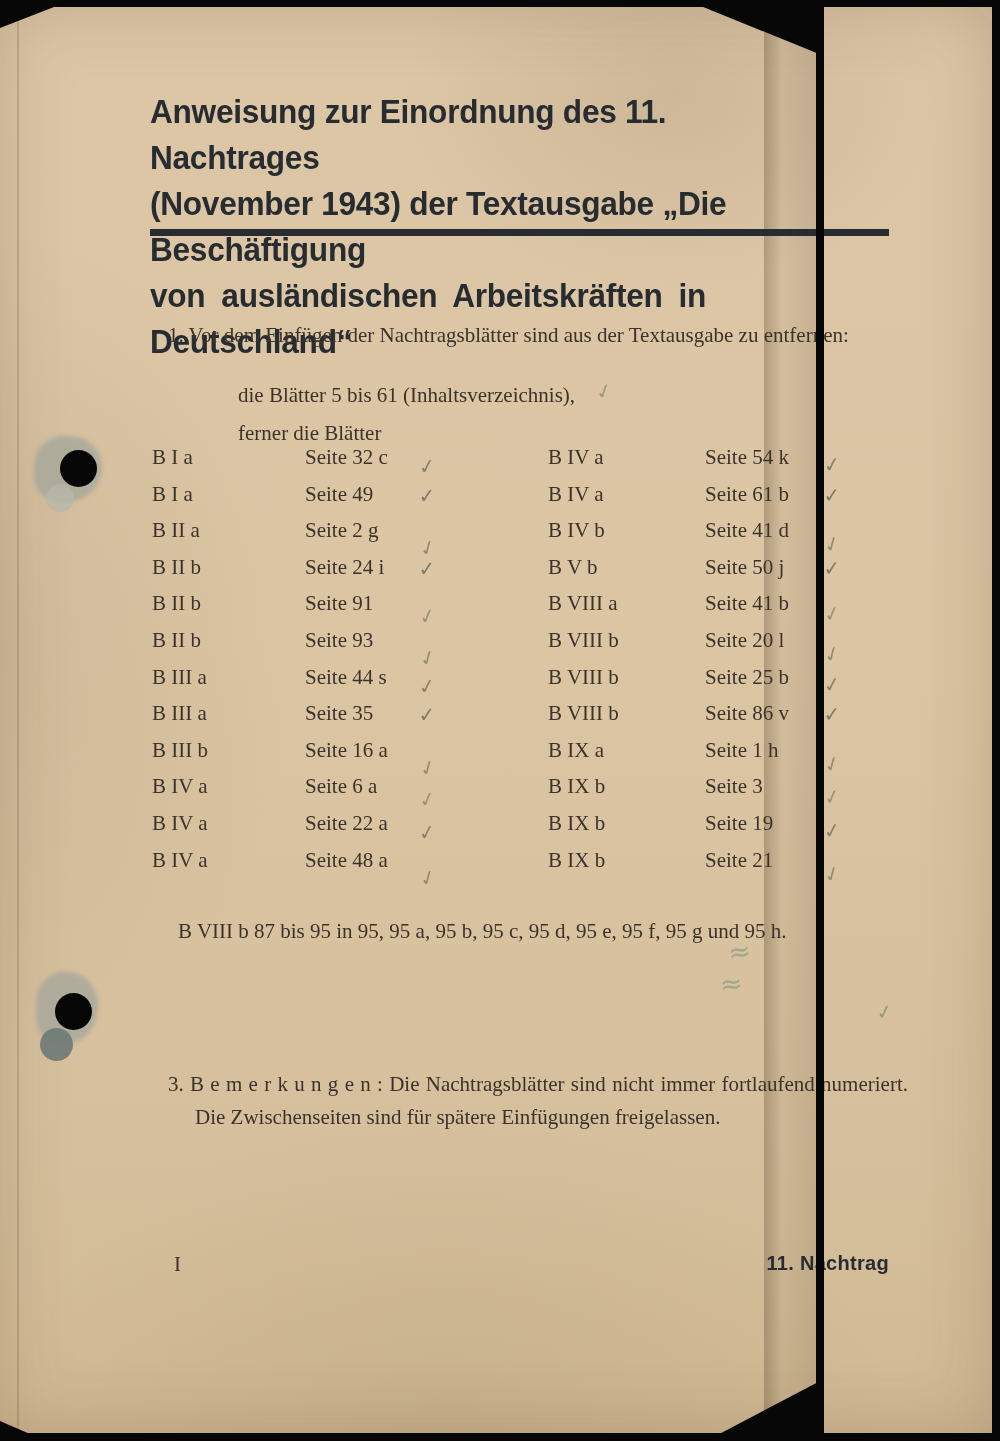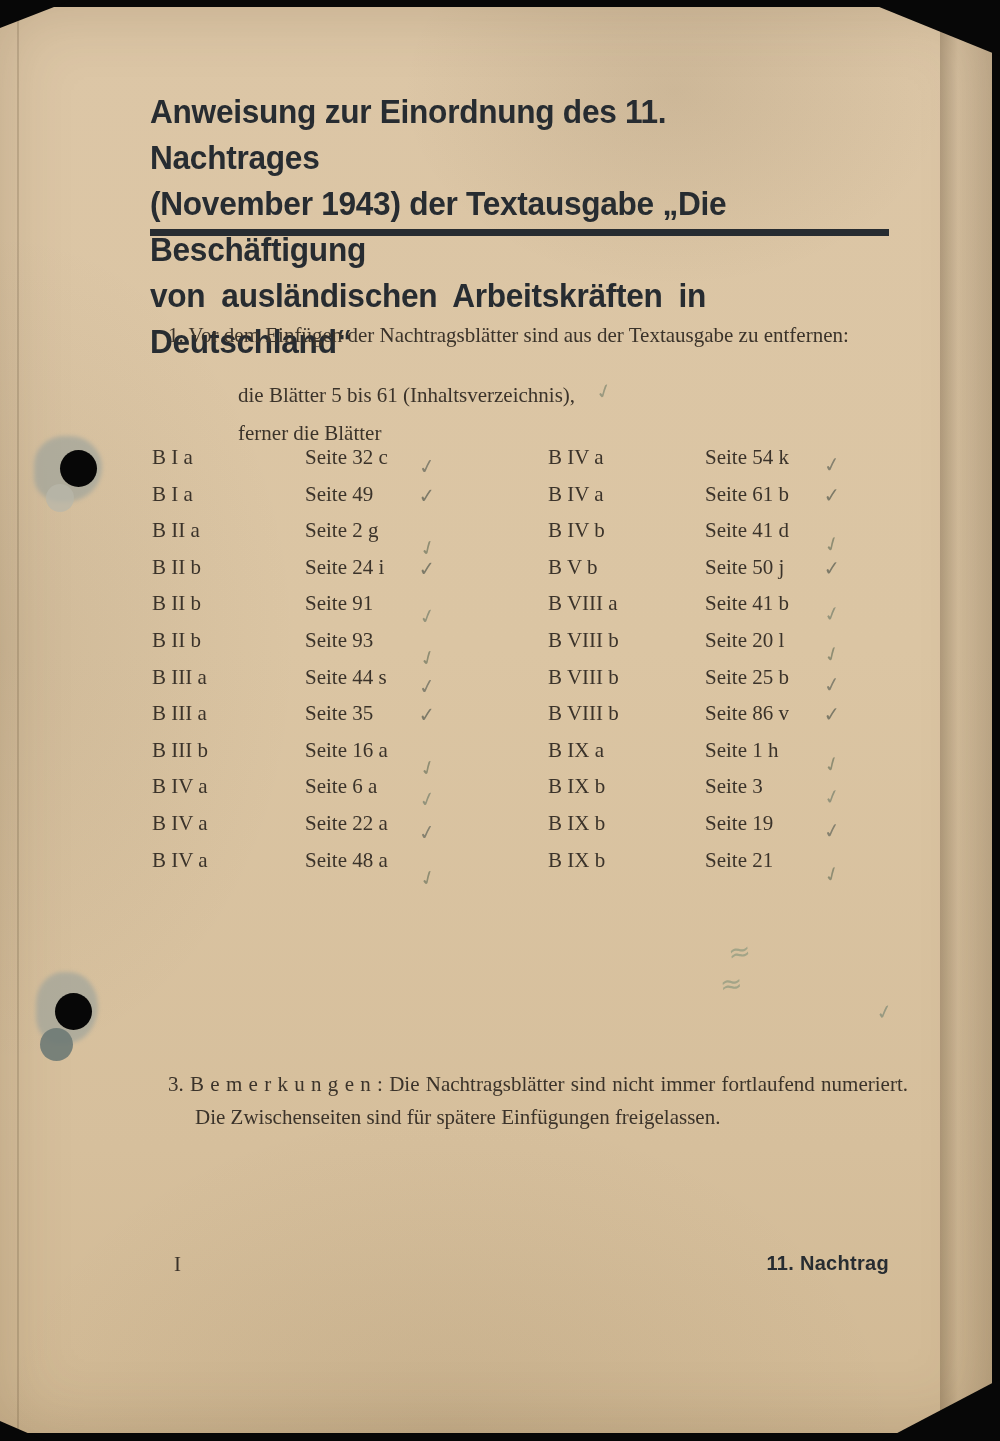--- a/index.html
+++ b/index.html
@@ -1,18 +1,18 @@
 <!DOCTYPE html>
 <html><head>
 <meta charset="utf-8">
 <style>
   *{box-sizing:border-box}
   html,body{margin:0;padding:0}
   body{width:1000px;height:1441px;background:#070707;overflow:hidden}
-  .scan{position:relative;width:1000px;height:1441px;font-family:"Liberation Serif",serif;color:#3b332a}
+  .scan{position:relative;width:824px;height:1441px;font-family:"Liberation Serif",serif;color:#3b332a}
 
   
   .paper{position:absolute;left:0;top:6px;width:992px;height:1427px;
     background:
       radial-gradient(420px 300px at 68% 6%, rgba(71,54,31,.10), transparent 65%),
       radial-gradient(500px 700px at 0% 45%, rgba(71,54,31,.08), transparent 60%),
       radial-gradient(700px 500px at 45% 100%, rgba(71,54,31,.07), transparent 65%),
       linear-gradient(180deg,#dcc6a6 0%,#dbc5a3 45%,#d6bf9c 80%,#d1b994 100%);
     box-shadow: inset 0 0 70px rgba(85,62,35,.22);}
   .fold-right{position:absolute;top:6px;right:8px;width:52px;height:1427px;
@@ -200,20 +200,21 @@
         <span class="cl">B IV a</span>
         <span class="cs">Seite 48 a</span>
         <span class="check">✓</span>
         <span class="cl">B IX b</span>
         <span class="cs">Seite 21</span>
         <span class="check">✓</span>
       </div>
     </div>
 
   <div class="sec2">
+    <div class="s2l">B VIII b 87 bis 95 in 95, 95 a, 95 b, 95 c, 95 d, 95 e, 95 f, 95 g und 95 h.</div>
   </div>
   <span class="squig q1">≈</span>
   <span class="squig q2">≈</span>
   <span class="squig q3">✓</span>
 
   <p class="para sec3">3. B e m e r k u n g e n :  Die Nachtragsblätter sind nicht immer fortlaufend numeriert. Die Zwischenseiten sind für spätere Einfügungen freigelassen.</p>
 
   <div class="footer-mark">I</div>
   <div class="footer-label">11. Nachtrag</div>
 

